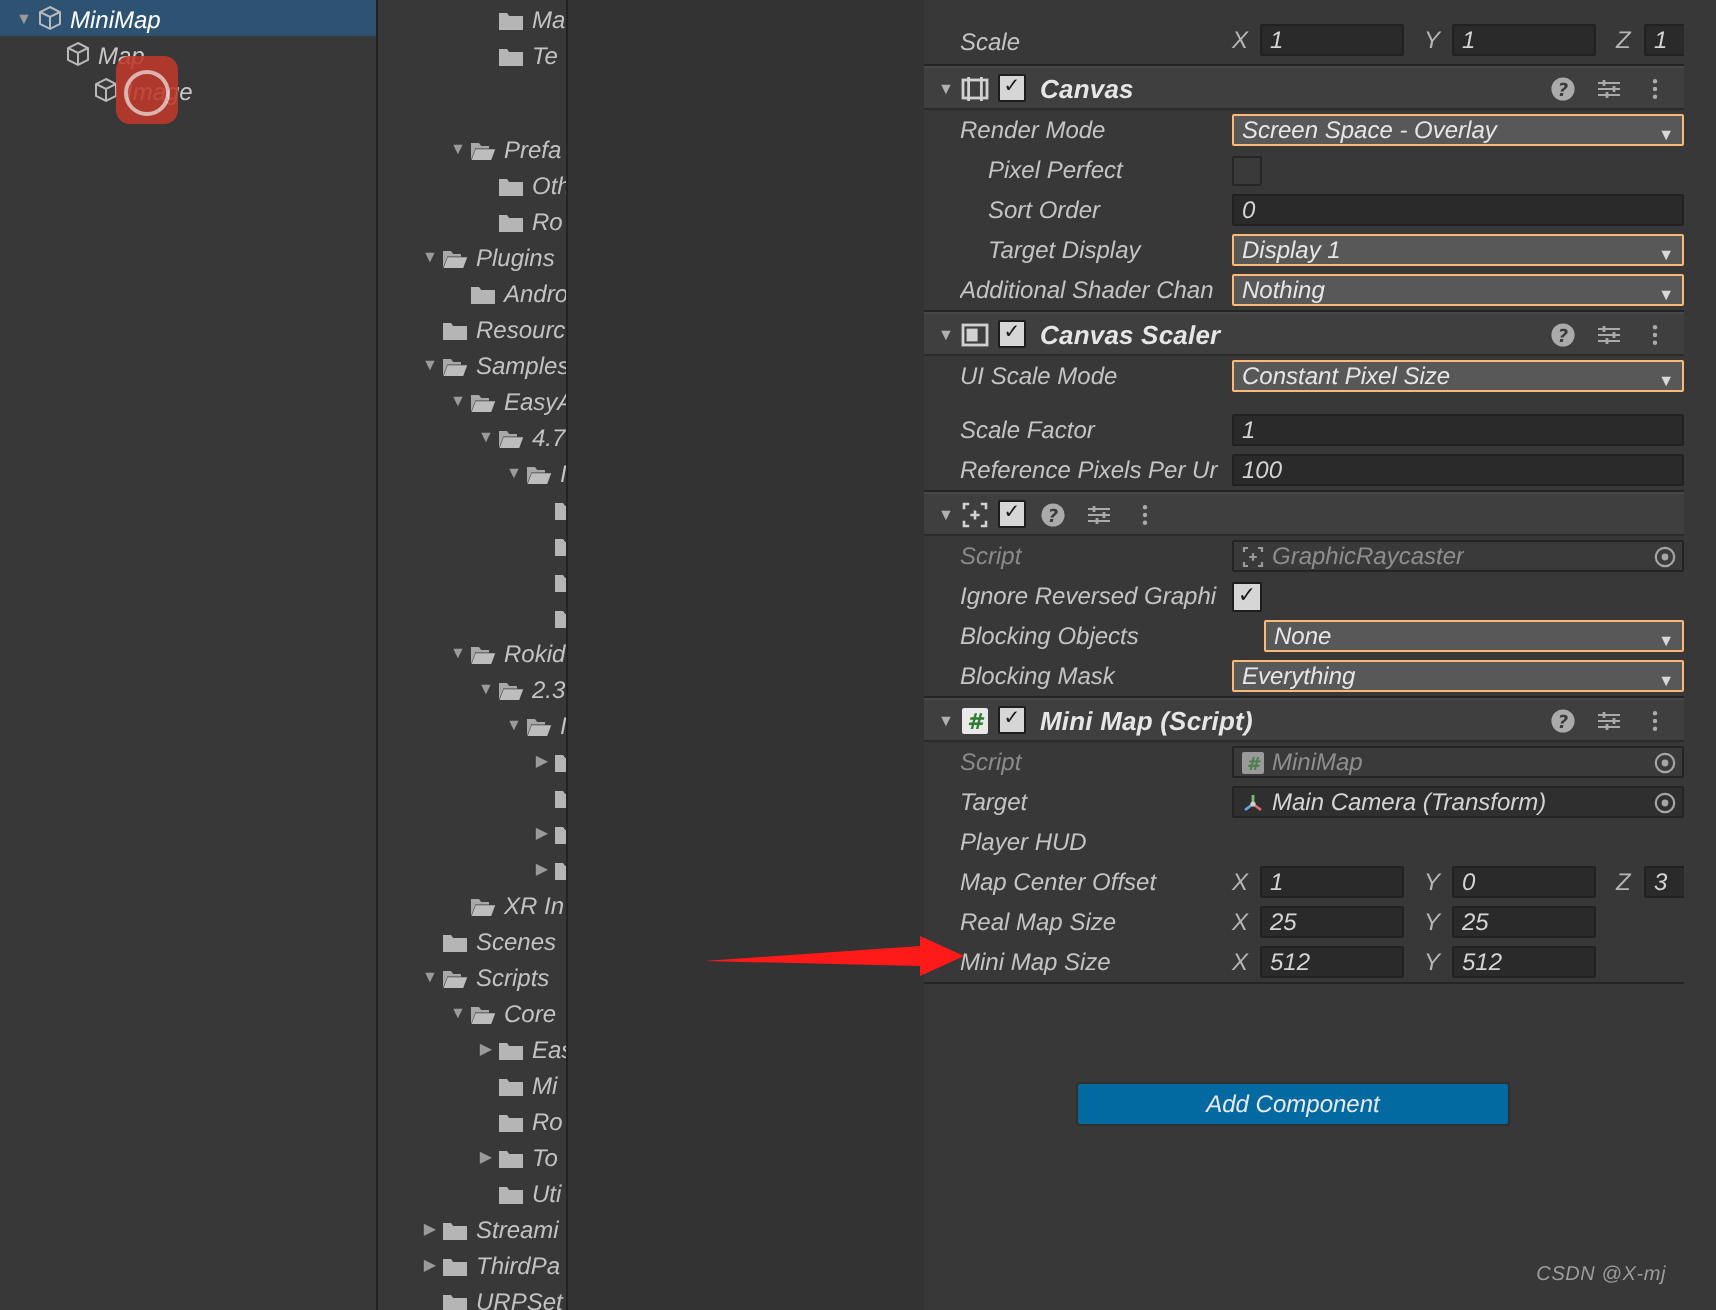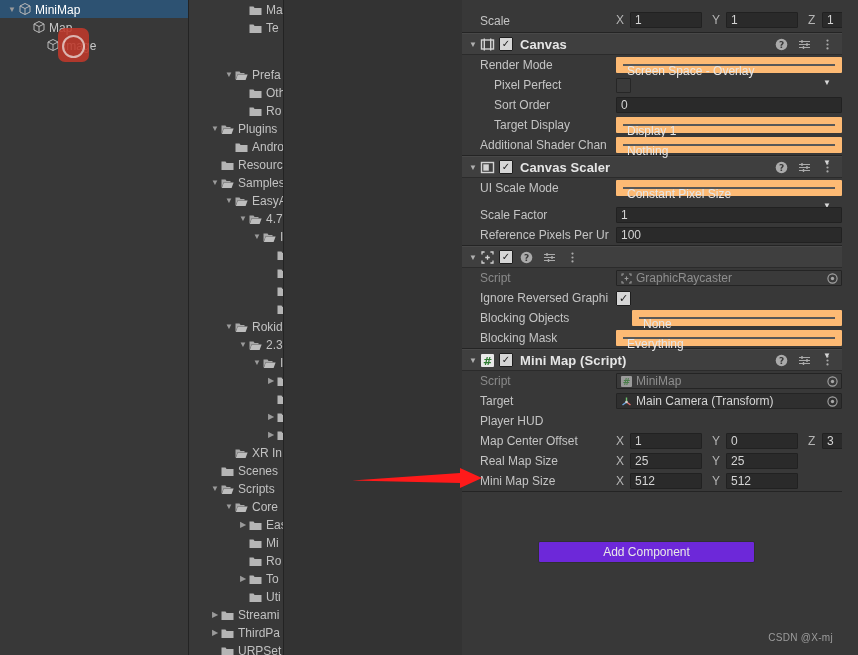--- a/index.html
+++ b/index.html
@@ -3,21 +3,21 @@
 <meta charset="utf-8">
 <style>
   html,body{margin:0;padding:0;}
   body{
     width:858px;height:655px;overflow:hidden;
     background:#383838;
     font-family:"Liberation Sans","DejaVu Sans",sans-serif;
     font-size:12px;color:#c4c4c4;
     -webkit-font-smoothing:antialiased;
   }
-  #root{position:relative;width:709px;height:655px;}
+  #root{position:relative;width:709px;height:655px;font-style:italic;}
 
   
   .panel{position:absolute;top:0;bottom:0;overflow:hidden;}
 
   
   #hierarchy{left:0;width:188px;background:#383838;border-right:1px solid #232323;}
   .h-row{position:relative;height:18px;line-height:18px;white-space:nowrap;padding-left:6px;}
   .h-row.selected{background:#2d5272;}
   .h-row .lbl{color:#c8c8c8;font-size:12px;vertical-align:middle;}
   .h-row.selected .lbl{color:#ffffff;}
@@ -55,24 +55,23 @@
   .row{height:20px;display:flex;align-items:center;padding-left:18px;}
   .row .name{font-size:12px;color:#c4c4c4;width:136px;flex:none;white-space:nowrap;overflow:hidden;}
   .row .name.dim{color:#8a8a8a;}
   .row .name.indent{padding-left:14px;width:122px;}
   .field{
     height:16px;background:#2a2a2a;border:1px solid #212121;border-radius:1px;
     display:flex;align-items:center;padding:0 4px;color:#d4d4d4;font-size:12px;
     box-sizing:border-box;
   }
   .popup{
-    height:16px;background:#585858;border:7px solid #fdba74;border-radius:1px;
-    display:flex;align-items:flex-start;padding:0 4px;color:#e6e6e6;font-size:12px;
+    height:16px;background:#585858;border:1px solid #fdba74;border-radius:1px;
+    display:flex;align-items:flex-end;padding:0 4px;color:#e6e6e6;font-size:12px;
     box-sizing:border-box;
-    flex-direction:column;
   }
   .popup .arrow{margin-left:auto;font-size:8px;color:#d8d8d8;}
   .objfield{
     height:16px;background:#2f2f2f;border:1px solid #242424;border-radius:1px;
     display:flex;align-items:center;padding:0 3px;color:#d4d4d4;font-size:12px;
     box-sizing:border-box;
   }
   .objfield.disabled{background:#3a3a3a;color:#8e8e8e;}
   .objfield .oicon{width:13px;height:13px;margin-right:3px;flex:none;display:flex;align-items:center;justify-content:center;}
   .objfield .otxt{white-space:nowrap;overflow:hidden;}
@@ -82,21 +81,21 @@
     display:flex;align-items:center;justify-content:center;color:#1b1b1b;font-size:11px;font-weight:bold;line-height:1;
   }
   .toggle.off{background:#3a3a3a;border-color:#262626;}
   .vec{display:flex;align-items:center;flex:1;}
   .vec .ax{width:14px;color:#b4b4b4;font-size:12px;text-align:left;flex:none;}
   .vec .field{width:72px;margin-right:10px;}
   .vec .field.wide{width:92px;margin-right:0;}
 
   #addcomp{
     position:absolute;left:76px;top:541px;width:215px;height:20px;
-    background:#6d28d9;border:1px solid #303030;border-radius:2px;
+    background:#0369a1;border:1px solid #303030;border-radius:2px;
     display:flex;align-items:center;justify-content:center;
     color:#e8e8e8;font-size:12px;
   }
   #watermark{position:absolute;right:9px;top:632px;font-size:10px;color:#9c9c9c;letter-spacing:.3px;}
 
   
   #lens{
     position:absolute;left:58px;top:28px;width:31px;height:34px;
     background:#c0392b;opacity:.88;border-radius:7px;
     display:flex;align-items:center;justify-content:center;

